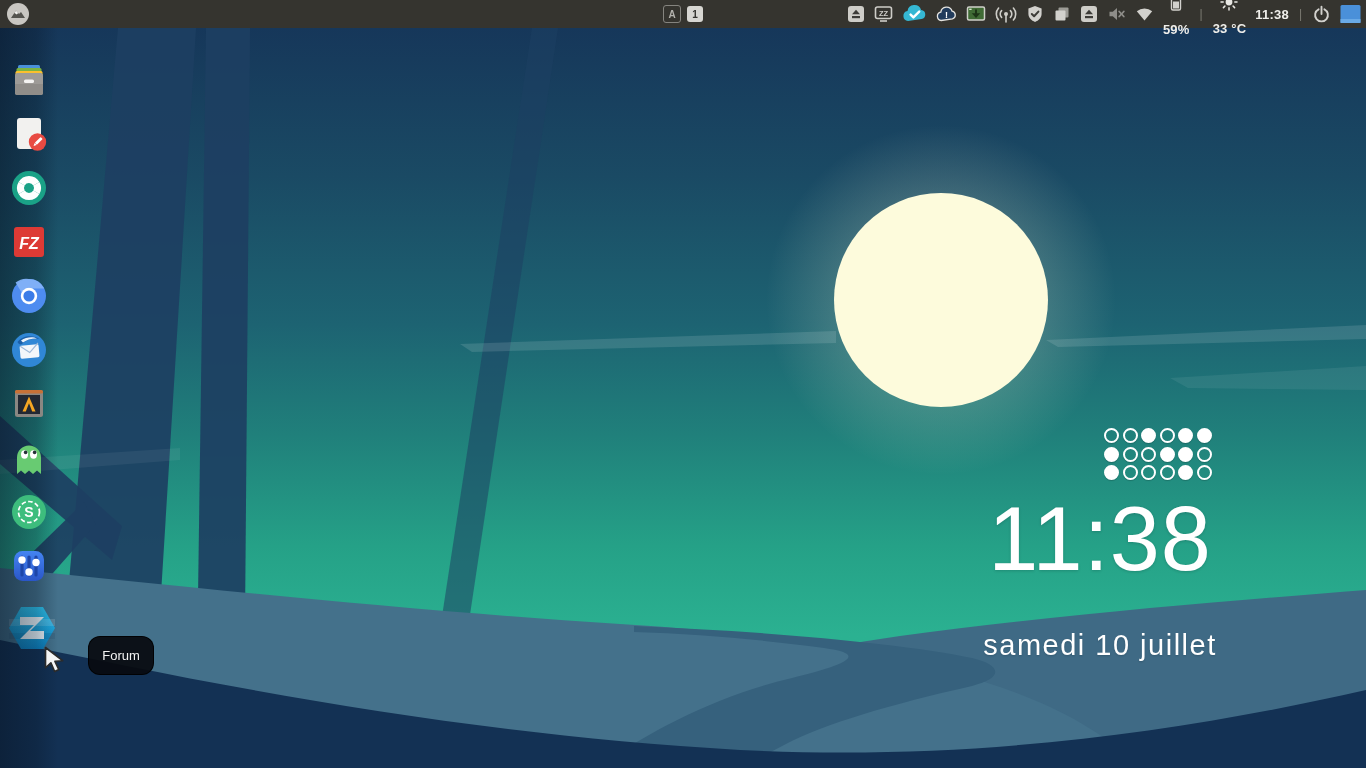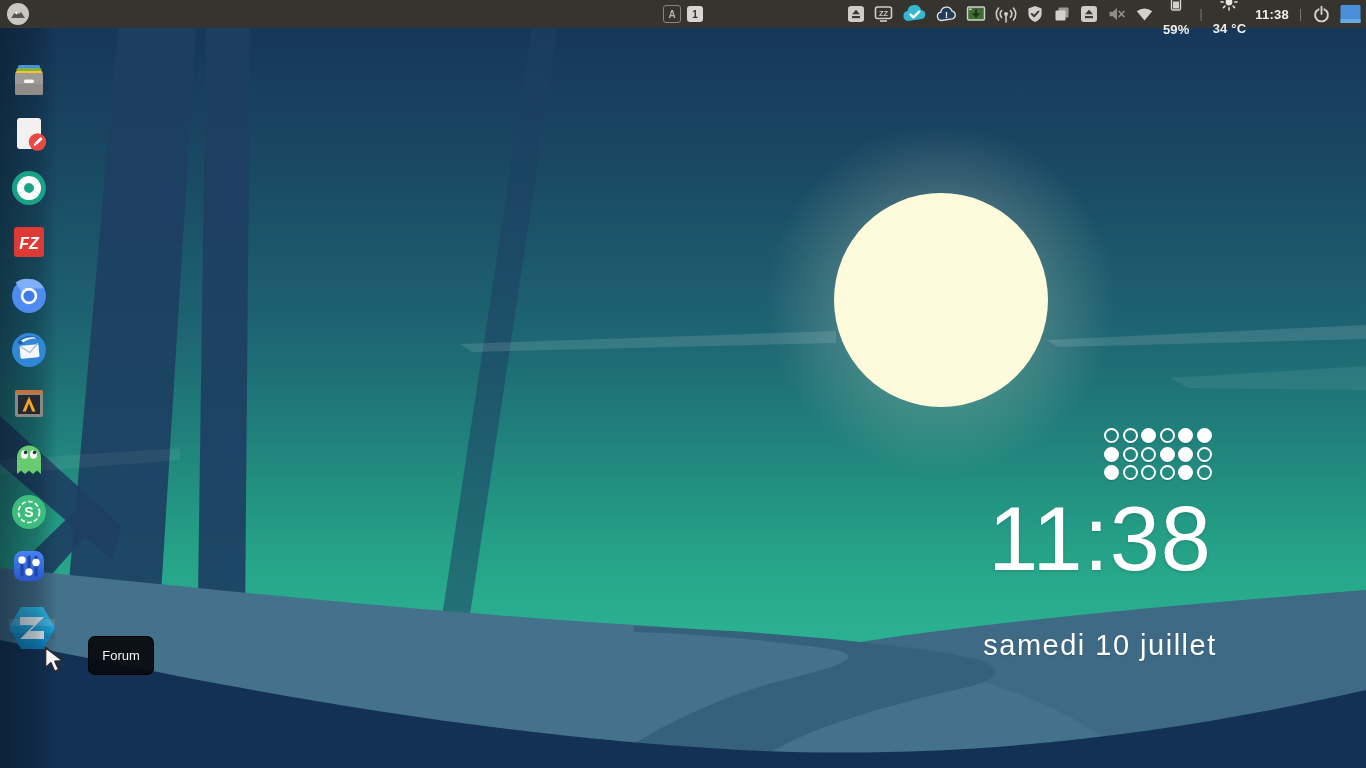--- a/index.html
+++ b/index.html
@@ -26,21 +26,21 @@
   .wall{position:absolute;top:28px;left:0;width:1366px;height:740px;}
 
   
   .dock{position:absolute;left:0;top:28px;width:58px;height:740px;z-index:20;
         background:linear-gradient(to right, rgba(7,20,36,.52), rgba(7,20,36,.30) 62%, rgba(7,20,36,0));
         display:flex;flex-direction:column;align-items:center;gap:14px;padding-top:32px;box-sizing:border-box;}
   .dock-item{width:40px;height:40px;flex:0 0 auto;cursor:pointer;}
   .dock-z{position:absolute;left:6px;top:602px;width:52px;height:52px;cursor:pointer;}
 
   .tooltip{position:absolute;left:88px;top:636px;width:64px;height:37px;z-index:30;
-           background:rgba(7,10,15,.93);border:1px solid rgba(0,0,0,.8);border-radius:7px;
+           background:rgba(7,10,15,.93);border:1px solid rgba(0,0,0,.8);border-radius:12px;
            display:flex;align-items:center;justify-content:center;
            color:#f2f2f2;font-size:13px;}
 
   .cursor{position:absolute;left:44px;top:646px;z-index:50;}
 
   
   .binary-clock{position:absolute;left:1104px;top:428px;display:grid;z-index:10;
                 grid-template-columns:repeat(6,15px);grid-auto-rows:15px;gap:3.6px;}
   .bdot{width:15px;height:15px;border:2px solid #fff;border-radius:50%;box-sizing:border-box;
         box-shadow:0 1px 1px rgba(0,0,0,.18);}
@@ -230,21 +230,21 @@
                 <line x1="9" y1="14.8" x2="9" y2="17"></line>
               <line x1="1" y1="9" x2="3.2" y2="9"></line>
                 <line x1="14.8" y1="9" x2="17" y2="9"></line>
               <line x1="3.4" y1="3.4" x2="4.9" y2="4.9"></line>
                 <line x1="13.1" y1="13.1" x2="14.6" y2="14.6"></line>
               <line x1="3.4" y1="14.6" x2="4.9" y2="13.1"></line>
                 <line x1="13.1" y1="4.9" x2="14.6" y2="3.4"></line>
             </g>
           </svg>
         </span>
-        <span class="txt">34 °C</span>
+        <span class="txt">33 °C</span>
       </span>
 
       <span class="txt">11:38</span>
 
       <span class="sep">|</span>
 
       <span class="tico">
         <svg width="19" height="19" viewBox="0 0 19 19">
           <path d="M6.6,4.3 A6.4,6.4 0 1 0 12.4,4.3" fill="none" stroke="#d2d1cd" stroke-width="1.9" stroke-linecap="round"></path>
           <line x1="9.5" y1="1.8" x2="9.5" y2="9" stroke="#d2d1cd" stroke-width="1.9" stroke-linecap="round"></line>

